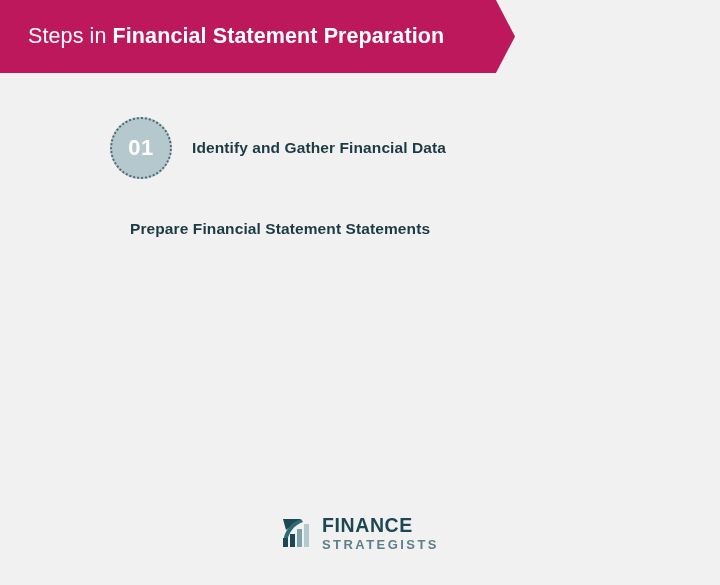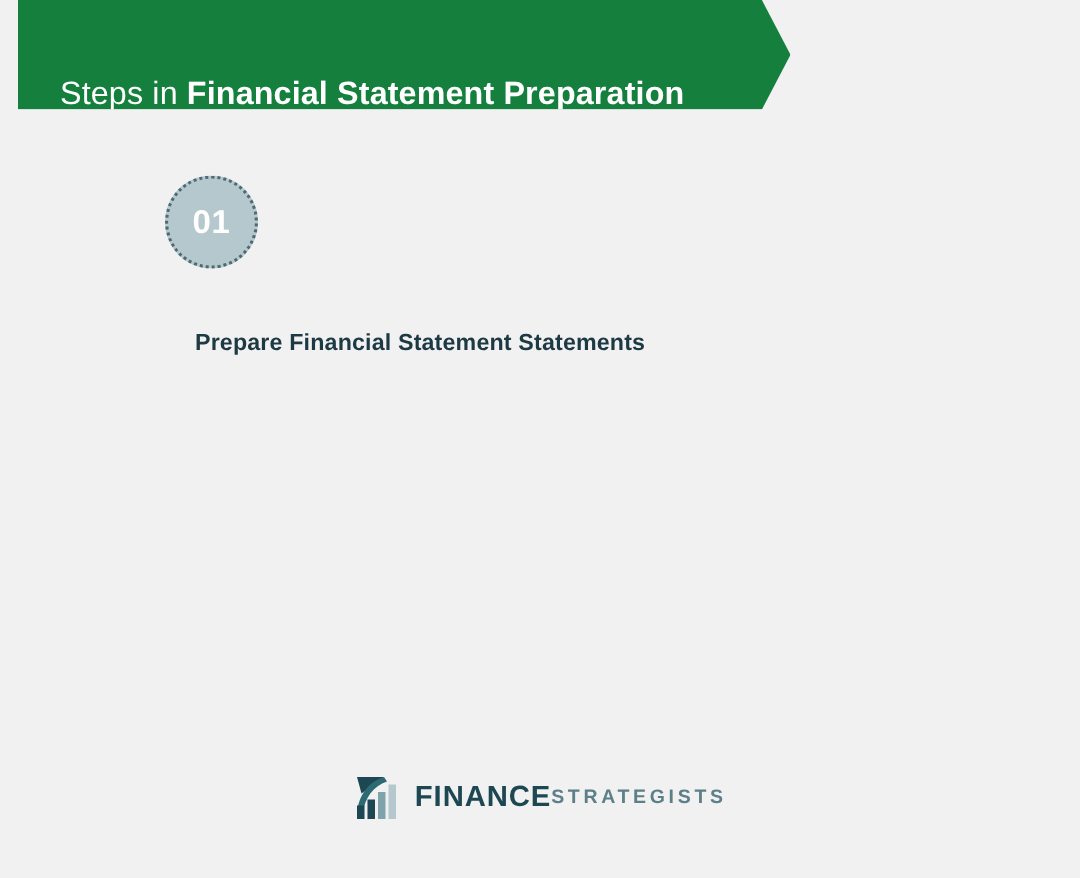--- a/index.html
+++ b/index.html
@@ -19,26 +19,25 @@
   .banner-wrap {
     position: absolute;
     top: 0;
     left: 0;
     width: 515px;
     height: 73px;
   }
   .banner {
     width: 100%;
     height: 100%;
-    background: #15803d;
+    background: #be185d;
     -webkit-clip-path: polygon(0 0, 96.3% 0, 100% 50%, 96.3% 100%, 0 100%);
     clip-path: polygon(0 0, 96.3% 0, 100% 50%, 96.3% 100%, 0 100%);
     display: flex;
-    align-items: flex-end;
-    margin-left: 12px;
+    align-items: center;
   }
   .banner-title {
     color: #ffffff;
     font-size: 21.5px;
     font-weight: 400;
     letter-spacing: 0.1px;
     padding-left: 28px;
     white-space: nowrap;
     line-height: 1;
   }
@@ -97,21 +96,21 @@
     justify-content: center;
   }
   .logo-mark {
     width: 34px;
     height: 32px;
     display: block;
   }
   .logo-text {
     margin-left: 7px;
     display: flex;
-    flex-direction: row;
+    flex-direction: column;
     justify-content: center;
     line-height: 1;
   }
   .logo-primary {
     color: #1d4752;
     font-size: 19.5px;
     font-weight: 700;
     letter-spacing: 0.6px;
   }
   .logo-secondary {
@@ -132,20 +131,21 @@
     </div>
   </div>
 </div>
 
 <div class="steps">
 
   <div class="step-row">
     <div class="step-badge">
       <span>01</span>
     </div>
+    <div class="step-label">Identify and Gather Financial Data</div>
   </div>
 
 
   <div class="step-row">
     <div class="step-label">Prepare Financial Statement Statements</div>
   </div>
 
 
 
 </div>

